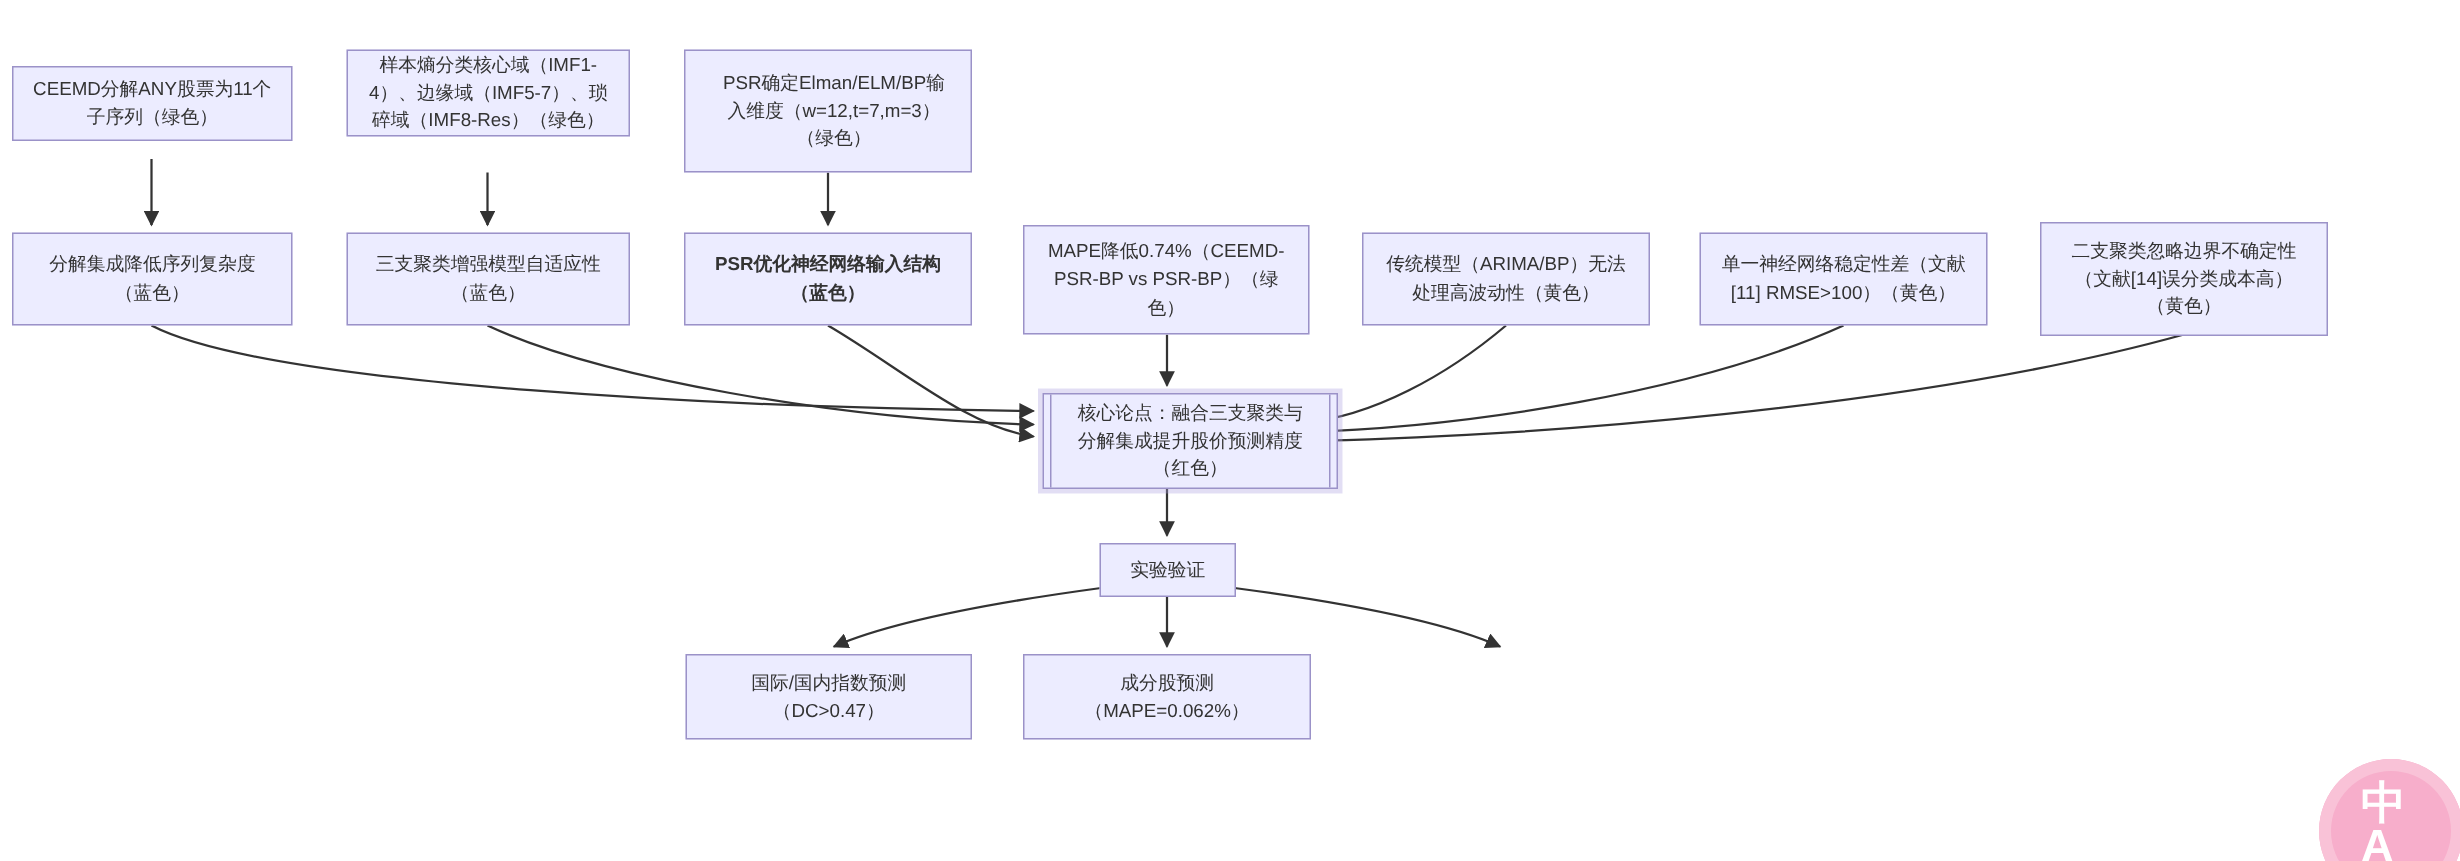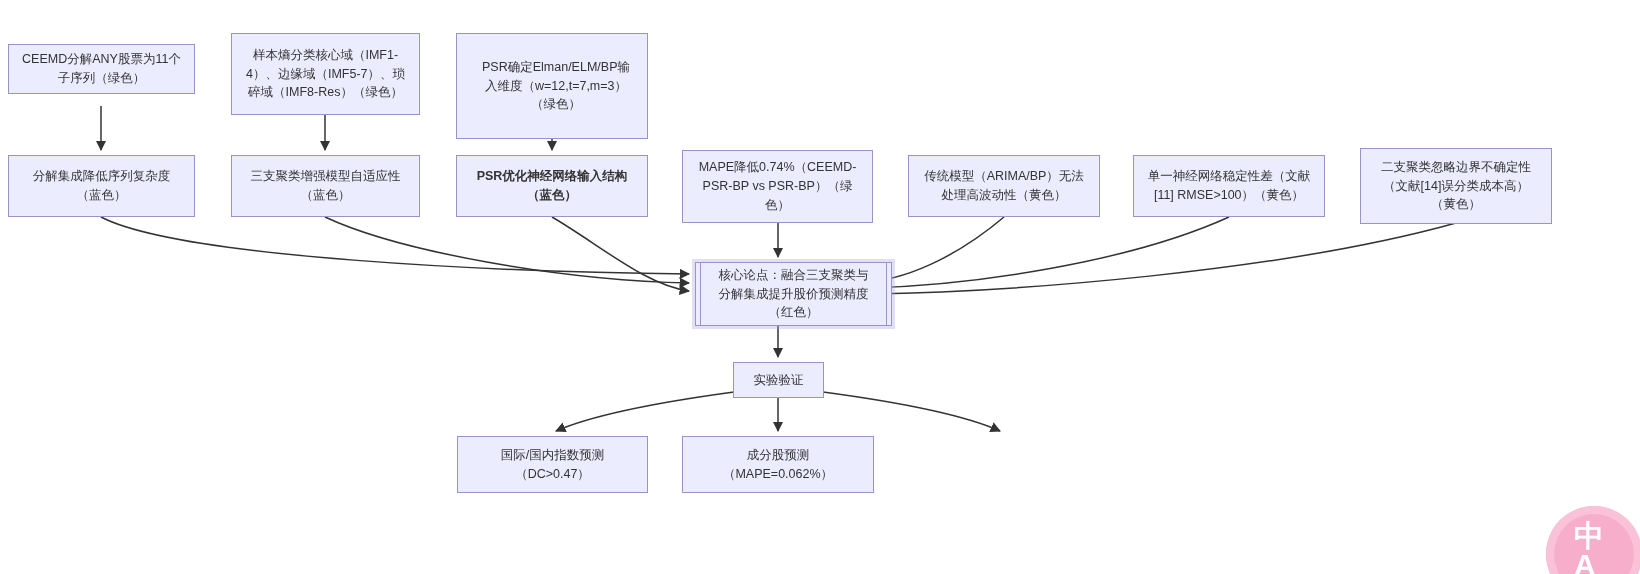--- a/index.html
+++ b/index.html
@@ -31,22 +31,22 @@
     text-align: center;
     padding: 6px 12px;
     background: #ECECFF;
     border: 1px solid #9b92c8;
     color: #333333;
     font-size: 12.5px;
     line-height: 1.5;
   }
   
   .nA { left: 8px;    top: 44px;  width: 187px; height: 50px; }
-  .nB { left: 231px;  top: 33px;  width: 189px; height: 82px; }
-  .nC { left: 456px;  top: 33px;  width: 192px; height: 106px; padding-left: 20px; }
+  .nB { left: 231px;  top: 33px;  width: 189px; height: 58px; }
+  .nC { left: 456px;  top: 33px;  width: 192px; height: 82px; padding-left: 20px; }
   
   .nD { left: 8px;    top: 155px; width: 187px; height: 62px; }
   .nE { left: 231px;  top: 155px; width: 189px; height: 62px; }
   .nF { left: 456px;  top: 155px; width: 192px; height: 62px; font-weight: bold; }
   .nG { left: 682px;  top: 150px; width: 191px; height: 73px; }
   .nH { left: 908px;  top: 155px; width: 192px; height: 62px; }
   .nI { left: 1133px; top: 155px; width: 192px; height: 62px; }
   .nJ { left: 1360px; top: 148px; width: 192px; height: 76px; }
   
   .nCore {

